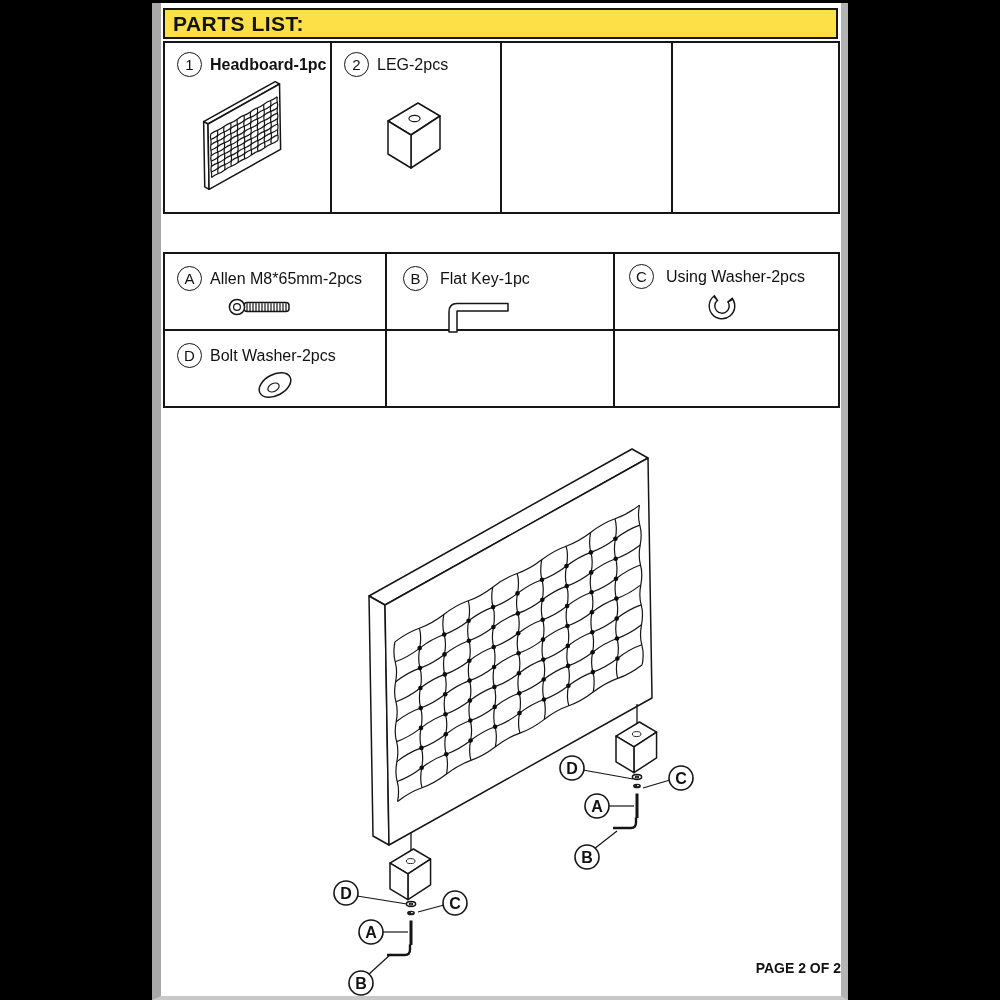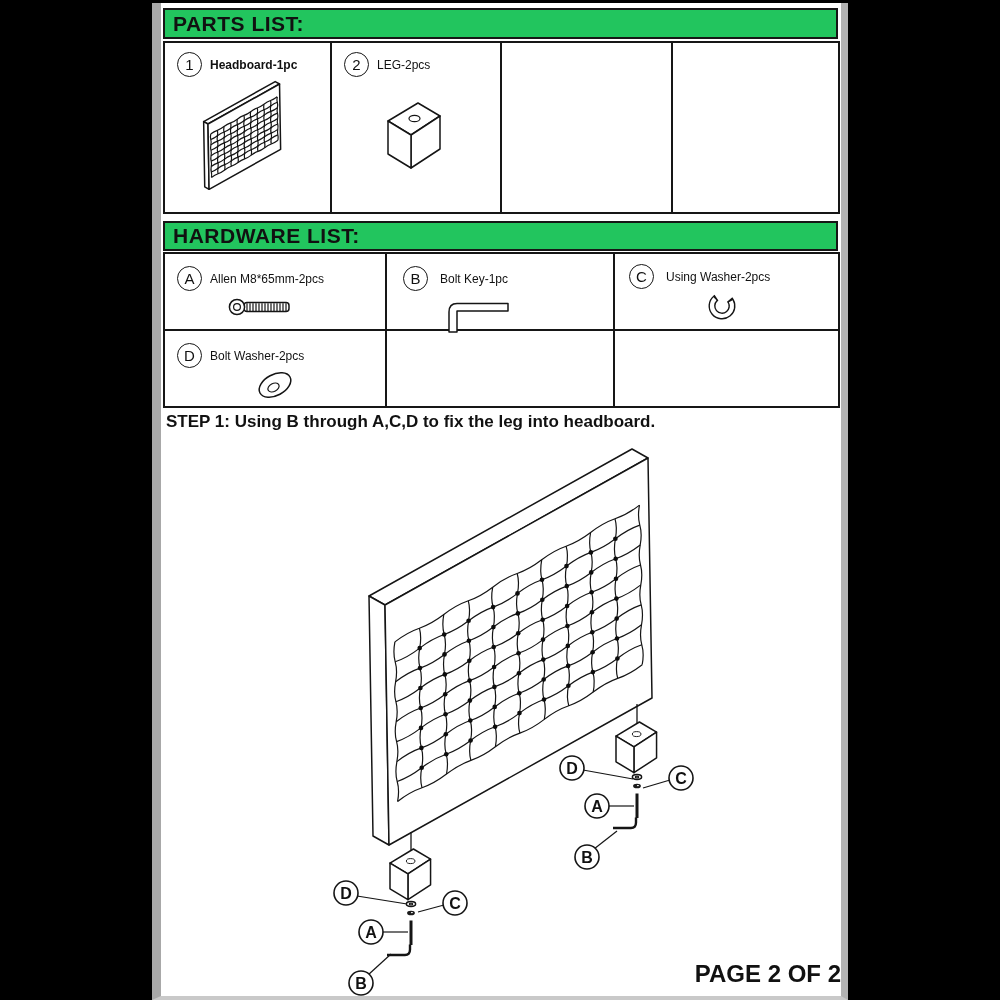--- a/index.html
+++ b/index.html
@@ -6,38 +6,38 @@
   body{
     width:1000px;height:1000px;position:relative;background:#000;
     font-family:"Liberation Sans", sans-serif;color:#111;overflow:hidden;
   }
   .page{
     position:absolute;left:152px;top:3px;width:696px;height:997px;
     background:#fff;box-sizing:border-box;
     border-left:9px solid #a8a8a8;border-right:7px solid #b3b3b3;border-bottom:4px solid #c9c9c9;
   }
   .hdr-box{
-    position:absolute;box-sizing:border-box;border:2px solid #161616;background:#22c55e;
+    position:absolute;box-sizing:border-box;border:2px solid #161616;background:#fde047;
     font-weight:700;font-size:21px;letter-spacing:0.5px;
     display:flex;align-items:center;padding-left:8px;
   }
   .ptable,.htable{position:absolute;box-sizing:border-box;border:2px solid #161616;display:flex;flex-direction:column;}
   .trow{display:flex;flex:1;min-height:0;}
   .trow.rb{border-bottom:2px solid #161616;}
   .cell{box-sizing:border-box;border-right:2px solid #161616;height:100%;}
   .cell:last-child{border-right:none;}
   .cell-head{display:flex;align-items:center;gap:8px;padding:9px 4px 0 12px;}
   .circ{
     flex:0 0 auto;width:23px;height:23px;border:1.6px solid #161616;border-radius:50%;
     display:flex;align-items:center;justify-content:center;font-size:15px;line-height:1;background:#fff;
   }
-  .plabel{font-size:12px;white-space:nowrap;}
+  .plabel{font-size:16px;white-space:nowrap;}
   .plabel.bold{font-weight:700;}
   .step-title{position:absolute;font-weight:700;font-size:17px;white-space:nowrap;}
-  .footer{position:absolute;font-weight:700;font-size:24px;text-align:right;}
+  .footer{position:absolute;font-weight:700;font-size:14px;text-align:right;}
   svg.overlay{position:absolute;left:0;top:0;pointer-events:none;}
   
   .panel{fill:#fff;stroke:#151515;stroke-width:1.5;stroke-linejoin:round;vector-effect:non-scaling-stroke;}
   .grid{fill:none;stroke:#151515;stroke-width:1.2;vector-effect:non-scaling-stroke;}
   .ring{fill:none;stroke:#151515;stroke-width:1.2;}
   .dot{fill:#0c0c0c;}
   .dark{fill:#1b1b1b;}
   .cline{stroke:#151515;stroke-width:1.3;fill:none;}
   .leader{stroke:#151515;stroke-width:1.2;fill:none;}
   .bolt{stroke:#151515;stroke-width:3;}
@@ -66,36 +66,33 @@
         <div class="cell-head">
           <span class="circ">2</span>
           <span class="plabel">LEG-2pcs</span>
         </div>
       </div>
       <div class="cell" style="width:171px;"></div>
       <div class="cell" style="flex:1;"></div>
     </div>
   </div>
 
-  <div class="hdr-box" style="left:2px;top:218px;width:675px;height:30px;">
-    <span>HARDWARE LIST:</span>
-  </div>
 
   <div class="htable" style="left:2px;top:249px;width:677px;height:156px;">
     <div class="trow rb">
       <div class="cell" style="width:222px;">
         <div class="cell-head" style="padding-top:12px;">
           <span class="circ">A</span>
           <span class="plabel">Allen M8*65mm-2pcs</span>
         </div>
       </div>
       <div class="cell" style="width:228px;">
         <div class="cell-head" style="padding-top:12px;padding-left:16px;gap:12px;">
           <span class="circ">B</span>
-          <span class="plabel">Bolt Key-1pc</span>
+          <span class="plabel">Flat Key-1pc</span>
         </div>
       </div>
       <div class="cell" style="flex:1;">
         <div class="cell-head" style="padding-top:10px;padding-left:14px;gap:12px;">
           <span class="circ">C</span>
           <span class="plabel">Using Washer-2pcs</span>
         </div>
       </div>
     </div>
     <div class="trow">
@@ -103,21 +100,20 @@
         <div class="cell-head" style="padding-top:12px;">
           <span class="circ">D</span>
           <span class="plabel">Bolt Washer-2pcs</span>
         </div>
       </div>
       <div class="cell" style="width:228px;"></div>
       <div class="cell" style="flex:1;"></div>
     </div>
   </div>
 
-  <div class="step-title" style="left:5px;top:409px;">STEP 1: Using B through A,C,D to fix the leg into headboard.</div>
 
   <div class="footer" style="left:480px;top:957px;width:200px;">PAGE 2 OF 2</div>
 </div>
 
 <svg class="overlay" width="1000" height="1000" viewBox="0 0 1000 1000">
   <defs>
 
     <g id="hb-proto">
         <polygon points="-16,-9 247,-156 263,-147 0,0" class="panel"></polygon>
         <polygon points="-16,-9 0,0 4,240 -12,231" class="panel"></polygon>

